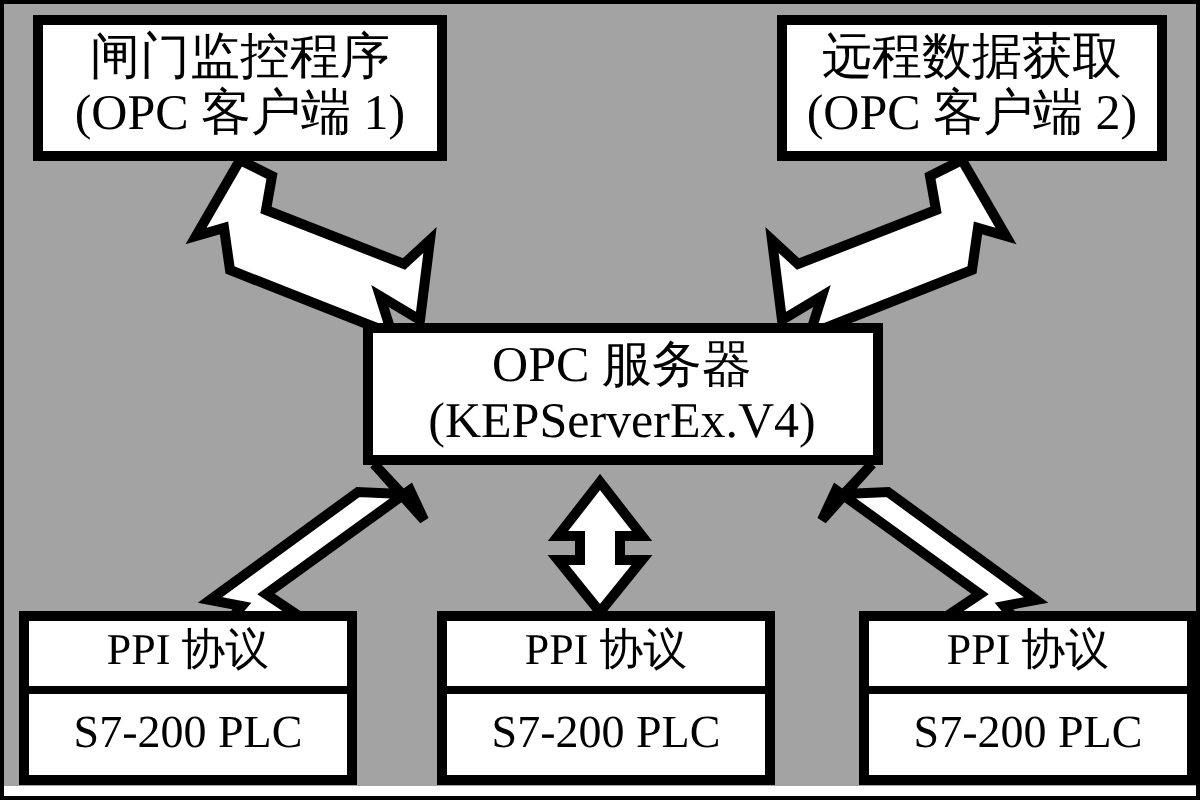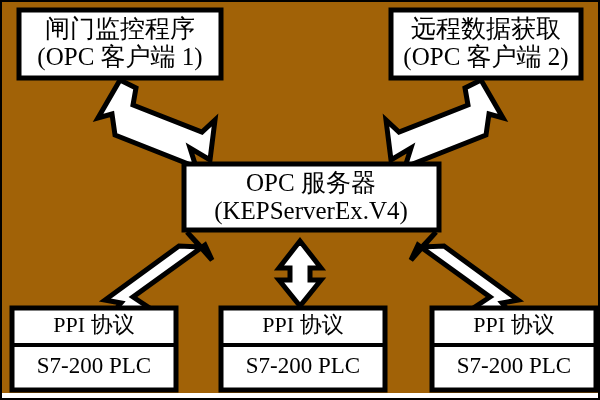--- a/index.html
+++ b/index.html
@@ -10,21 +10,21 @@
   body {
     width: 600px;
     height: 400px;
     font-family: "Liberation Serif", "DejaVu Serif", serif;
     overflow: hidden;
   }
   #diagram-root {
     position: relative;
     width: 600px;
     height: 393px;
-    background: #a16207;
+    background: #a3a3a3;
     box-sizing: border-box;
   }
   #diagram-svg {
     position: absolute;
     left: 0;
     top: 0;
     width: 600px;
     height: 400px;
     display: block;
   }

